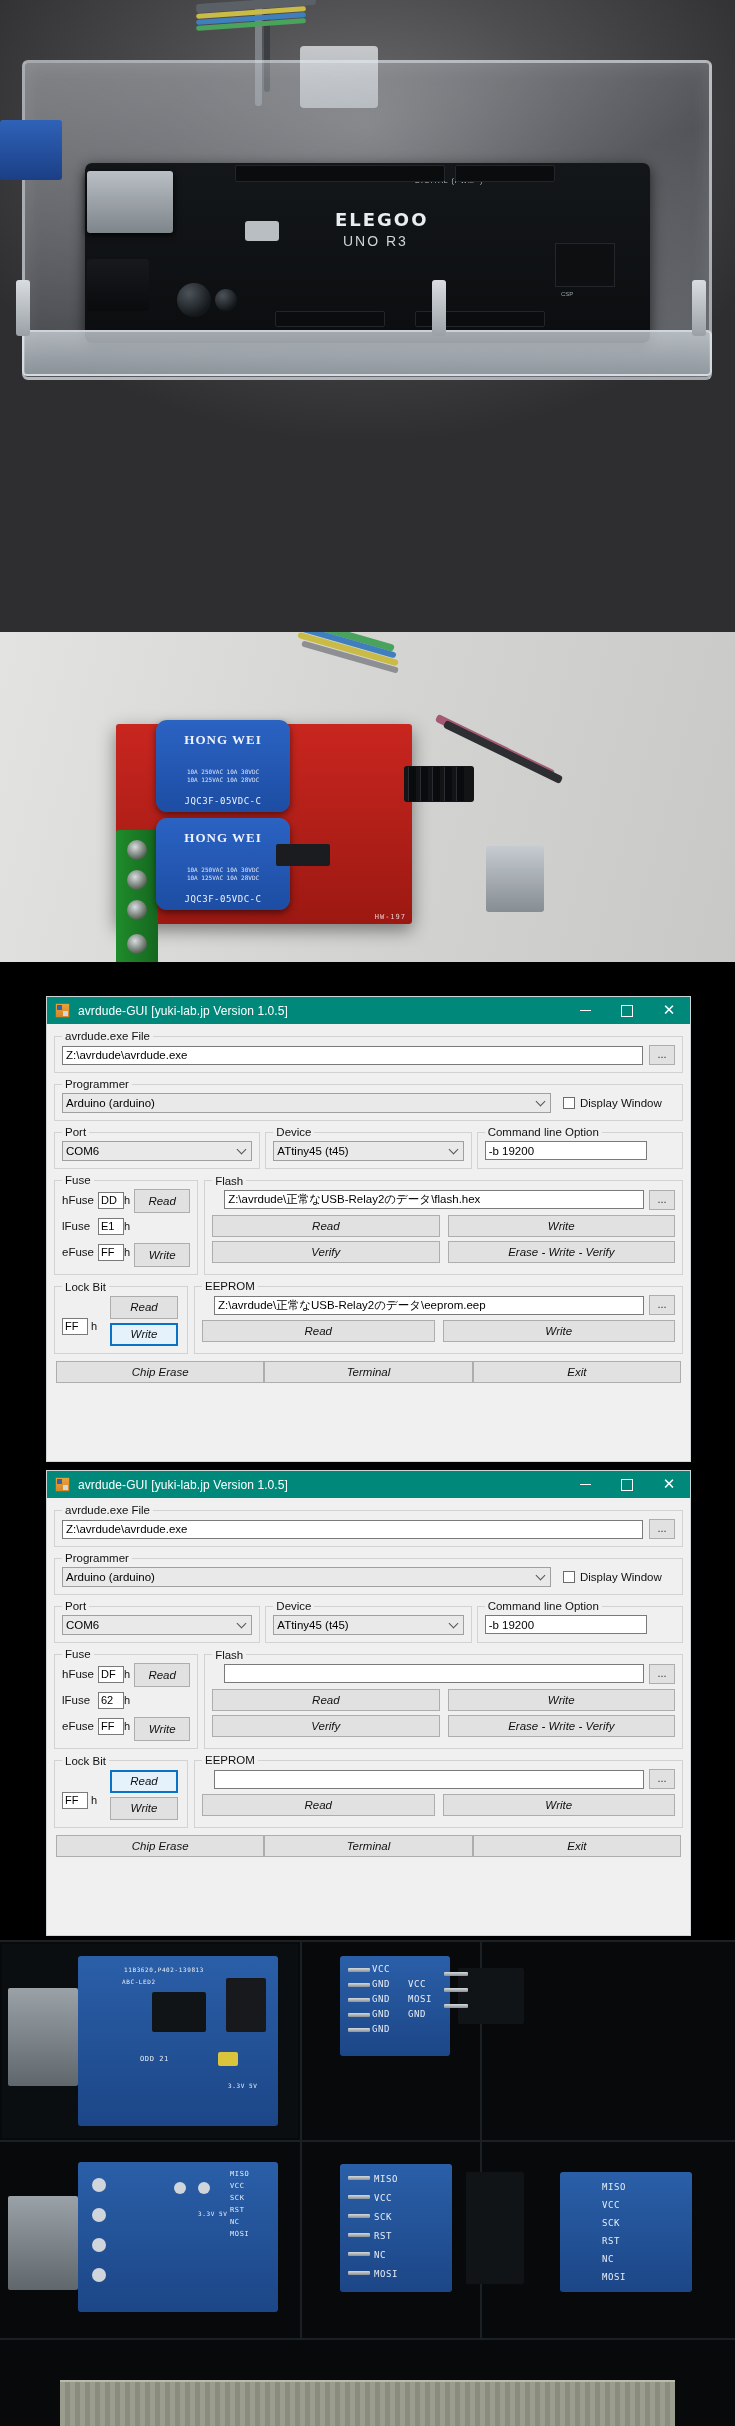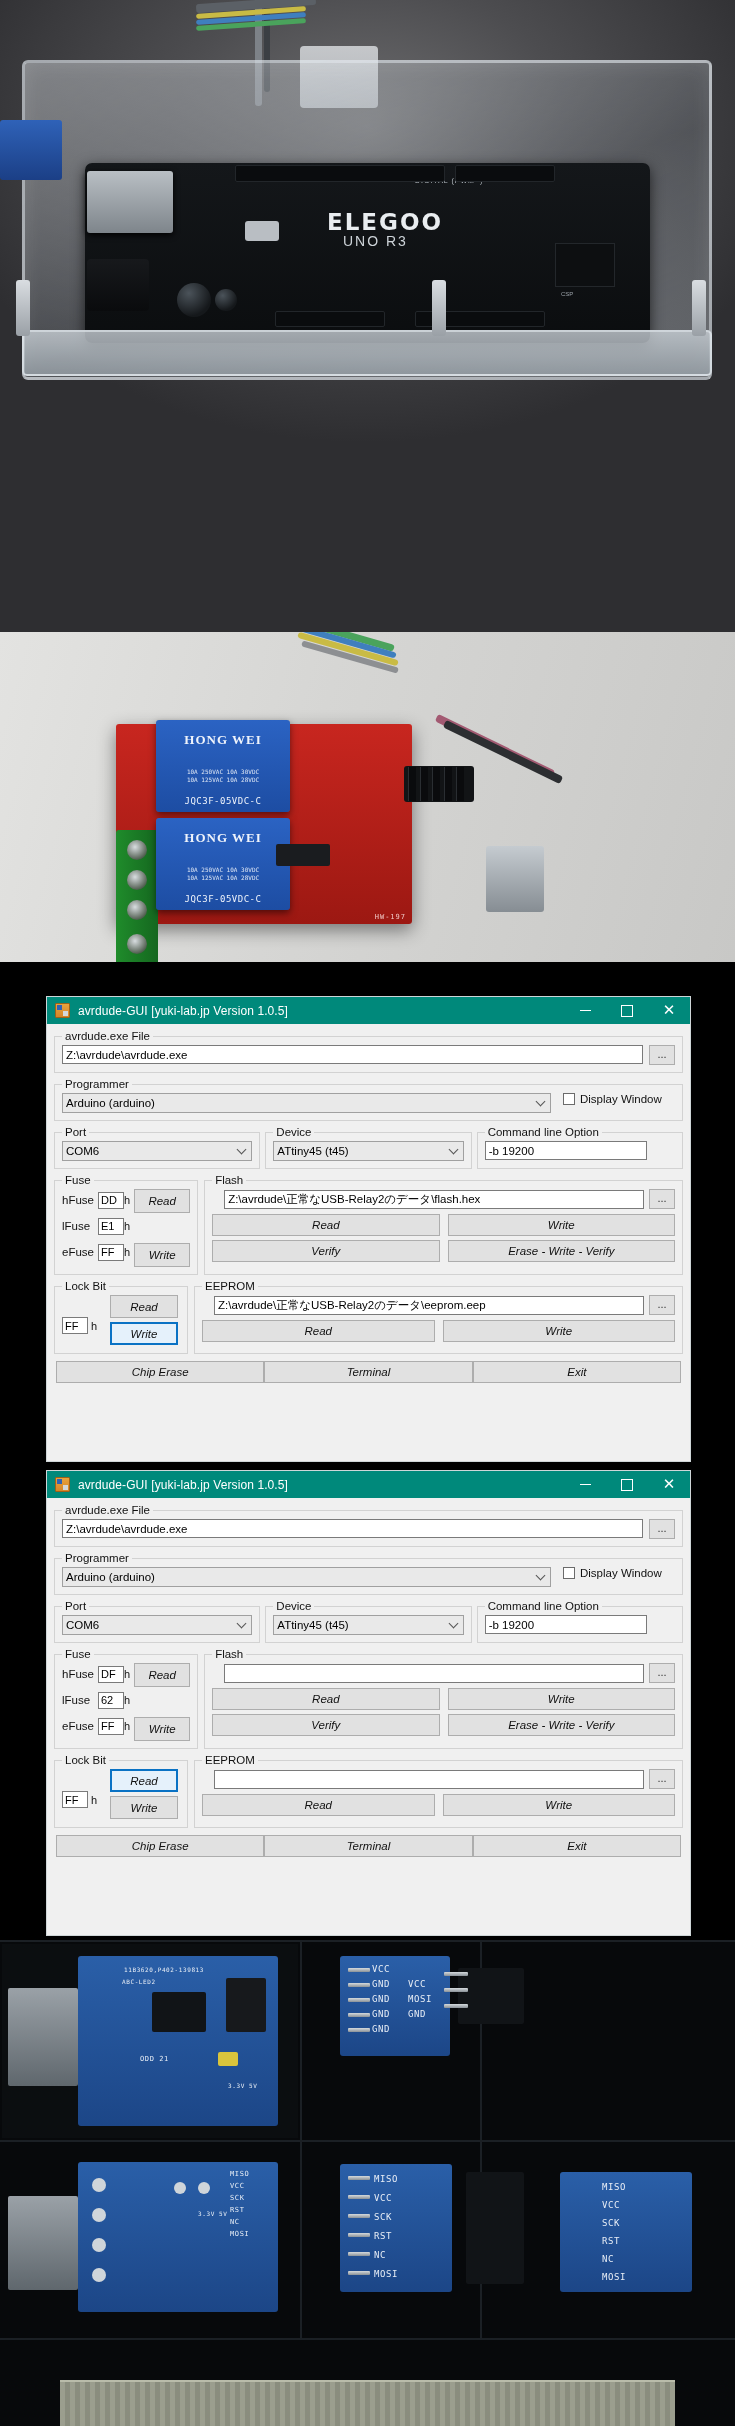--- a/index.html
+++ b/index.html
@@ -34,22 +34,22 @@
     background:linear-gradient(#c9d0d6cc,#9aa3aacc);
     border-radius:5px; border:2px solid #dfe5eacc;
   }
   .pcb-uno {
     position:absolute; left:60px; top:100px; width:565px; height:180px;
     background:linear-gradient(#14171a,#0b0d0f);
     border-radius:7px;
     box-shadow:0 4px 14px rgba(0,0,0,.65);
   }
   .uno-brand {
-    position:absolute; left:242px; top:46px; color:#e9edf0;
-    font-size:23px; font-weight:bold; letter-spacing:2px;
+    position:absolute; left:250px; top:46px; color:#e9edf0;
+    font-size:18px; font-weight:bold; letter-spacing:2px;
     font-family:"DejaVu Sans", sans-serif;
   }
   .uno-sub { position:absolute; left:258px; top:70px; color:#cdd3d8;
     font-size:14px; letter-spacing:2px; }
   .uno-digital { position:absolute; left:330px; top:14px; color:#b9c0c6; font-size:7px; letter-spacing:1px; }
   .hdr-black { position:absolute; background:#0a0c0e; border:1px solid #22262a; border-radius:2px; }
   .usb-b { position:absolute; left:62px; top:108px; width:86px; height:62px;
     background:linear-gradient(#b9bfc4,#7e858b); border-radius:3px; box-shadow:0 2px 6px #000; }
   .dc-jack { position:absolute; left:62px; top:196px; width:62px; height:52px;
     background:linear-gradient(#17191c,#0a0b0d); border-radius:4px; }
@@ -64,21 +64,21 @@
     background:linear-gradient(105deg,#e3e3e1 0%, #d6d6d4 42%, #c8c8c6 100%);
   }
   .relay-pcb {
     position:absolute; left:116px; top:92px; width:296px; height:200px;
     background:linear-gradient(#c8261f,#9c1812);
     border-radius:3px; box-shadow:0 6px 18px rgba(0,0,0,.45);
   }
   .relay-blk {
     position:absolute; width:134px; height:92px; left:40px;
     background:linear-gradient(#2b63c3,#1d4da3);
-    border-radius:3px; box-shadow:0 3px 7px rgba(0,0,0,.5);
+    border-radius:11px; box-shadow:0 3px 7px rgba(0,0,0,.5);
     color:#eef3fb;
   }
   .relay-blk .rl-t { position:absolute; left:0; right:0; top:12px; text-align:center;
     font-size:13px; font-weight:bold; letter-spacing:1px; font-family:"Liberation Serif", serif; }
   .relay-blk .rl-s { position:absolute; left:0; right:0; top:48px; text-align:center;
     font-size:6px; line-height:8px; font-family:"DejaVu Sans Mono", monospace; opacity:.92;}
   .relay-blk .rl-m { position:absolute; left:0; right:0; bottom:6px; text-align:center;
     font-size:9px; letter-spacing:.5px; font-family:"DejaVu Sans Mono", monospace;}
   .term-green {
     position:absolute; left:0px; top:106px; width:42px; height:170px;
@@ -139,21 +139,21 @@
   .tb-btn.close { font-size:15px; font-family:"DejaVu Sans", sans-serif; }
 
   .body { padding:6px 7px 7px 7px; }
 
   fieldset.gb {
     border:1px solid #d2d2d2; margin:0 0 5px 0; padding:3px 7px 7px 7px;
     position:relative; background:#f0f0f0;
   }
   fieldset.gb > legend { padding:0 3px; font-size:11.5px; color:#111; }
 
-  .row { display:flex; align-items:flex-start; gap:6px; }
+  .row { display:flex; align-items:center; gap:6px; }
 
   input.txt {
     flex:1; height:19px; border:1px solid #7a7a7a; background:#fff;
     font-family:"Liberation Sans", sans-serif; font-size:11.5px; padding:0 3px; color:#000;
     outline:none; min-width:0;
   }
   .btn-dots {
     width:26px; height:20px; border:1px solid #adadad; background:#e1e1e1;
     font-size:11px; line-height:16px; text-align:center; color:#333; flex:none;
   }
@@ -173,21 +173,21 @@
     border:1px solid #adadad; background:#e1e1e1; height:22px;
     font-size:11.5px; color:#111; display:flex; align-items:center; justify-content:center;
     font-family:"Liberation Sans", sans-serif;
     font-style:italic;
   }
   .btn.focus { border:2px solid #0a72c4; background:#e5f1fb; }
 
   .cols3 { display:flex; gap:5px; }
   .col { flex:1; }
 
-  .fuse-grid { display:flex; gap:6px; }
+  .fuse-grid { display:flex; gap:6px;align-items:center; }
   .fuse-left { width:118px; }
   .fuse-line { display:flex; align-items:center; margin-bottom:4px; height:22px; }
   .fuse-lbl { width:36px; font-size:11.5px; }
   input.hex {
     width:26px; height:17px; border:1px solid #7a7a7a; background:#fff;
     font-size:11px; text-align:left; padding:0 2px; font-family:"Liberation Sans",sans-serif;
   }
   .h-unit { font-size:11px; }
   .fuse-btns { width:74px; display:flex; flex-direction:column; justify-content:space-between; }
   .fuse-btns .btn { height:24px; }

